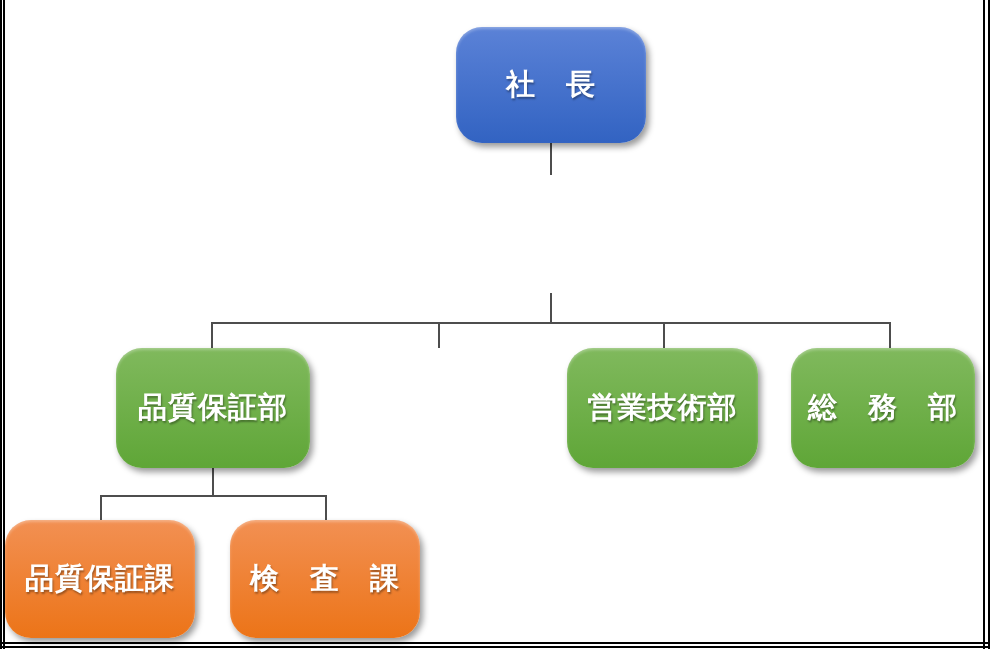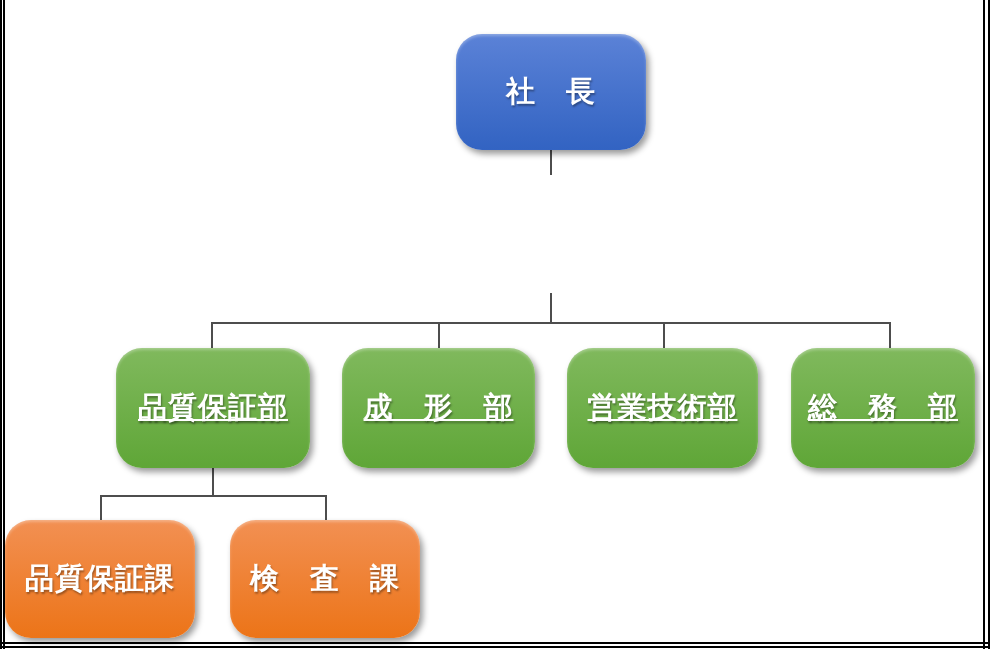--- a/index.html
+++ b/index.html
@@ -35,35 +35,34 @@
     text-shadow: 1px 2px 2px rgba(0,0,0,0.35);
     box-shadow: 3px 4px 6px rgba(0,0,0,0.40),
                 inset 0 2px 3px rgba(255,255,255,0.30);
     font-family: "DejaVu Sans", "Liberation Sans", sans-serif;
   }
   .node.blue {
     background: linear-gradient(180deg, var(--blue-top, #5b82d7) 0%, var(--blue-bottom, #3263c2) 100%);
   }
   .node.green {
     background: linear-gradient(180deg, var(--green-top, #80b95d) 0%, var(--green-bottom, #5fa637) 100%);
-    text-decoration: underline;
   }
   .node.orange {
     background: linear-gradient(180deg, var(--orange-top, #f29053) 0%, var(--orange-bottom, #ec7418) 100%);
   }
   
   .edge {
     position: absolute;
     background: var(--connector, #4d4d4d);
   }
   .edge.v { width: 1.5px; }
   .edge.h { height: 1.5px; }
 
   
-  #node-president        { left: 456px; top: 34px;  width: 190px; height: 116px; }
+  #node-president        { left: 456px; top: 27px;  width: 190px; height: 116px; }
   #node-board            { left: 455px; top: 175px; width: 191px; height: 118px; }
   #node-qa-dept          { left: 116px; top: 348px; width: 194px; height: 120px; }
   #node-molding-dept     { left: 342px; top: 348px; width: 193px; height: 120px; }
   #node-sales-eng-dept   { left: 567px; top: 348px; width: 191px; height: 120px; }
   #node-general-affairs  { left: 791px; top: 348px; width: 184px; height: 120px; }
   #node-qa-section       { left: 5px;   top: 520px; width: 190px; height: 118px; }
   #node-inspection       { left: 230px; top: 520px; width: 190px; height: 118px; text-align: center; }
 
   
   #edge-pres-board   { left: 550px; top: 143px; height: 32px; }
@@ -98,21 +97,20 @@
   <div class="edge v" id="edge-drop-molding"></div>
   <div class="edge v" id="edge-drop-sales"></div>
   <div class="edge v" id="edge-drop-general"></div>
   <div class="edge v" id="edge-qa-drop"></div>
   <div class="edge h" id="edge-l4-hbar"></div>
   <div class="edge v" id="edge-drop-qasec"></div>
   <div class="edge v" id="edge-drop-insp"></div>
 
   <div class="node blue" id="node-president">社　長</div>
   <div class="node green" id="node-qa-dept">品質保証部</div>
-  <div class="node green" id="node-molding-dept">成　形　部</div>
   <div class="node green" id="node-sales-eng-dept">営業技術部</div>
   <div class="node green" id="node-general-affairs">総　務　部</div>
   <div class="node orange" id="node-qa-section">品質保証課</div>
   <div class="node orange" id="node-inspection">検　査　課</div>
 
   <div class="frame" id="frame-left-outer"></div>
   <div class="frame" id="frame-left-inner"></div>
   <div class="frame" id="frame-right-inner"></div>
   <div class="frame" id="frame-right-outer"></div>
   <div class="frame" id="frame-bottom-inner"></div>

